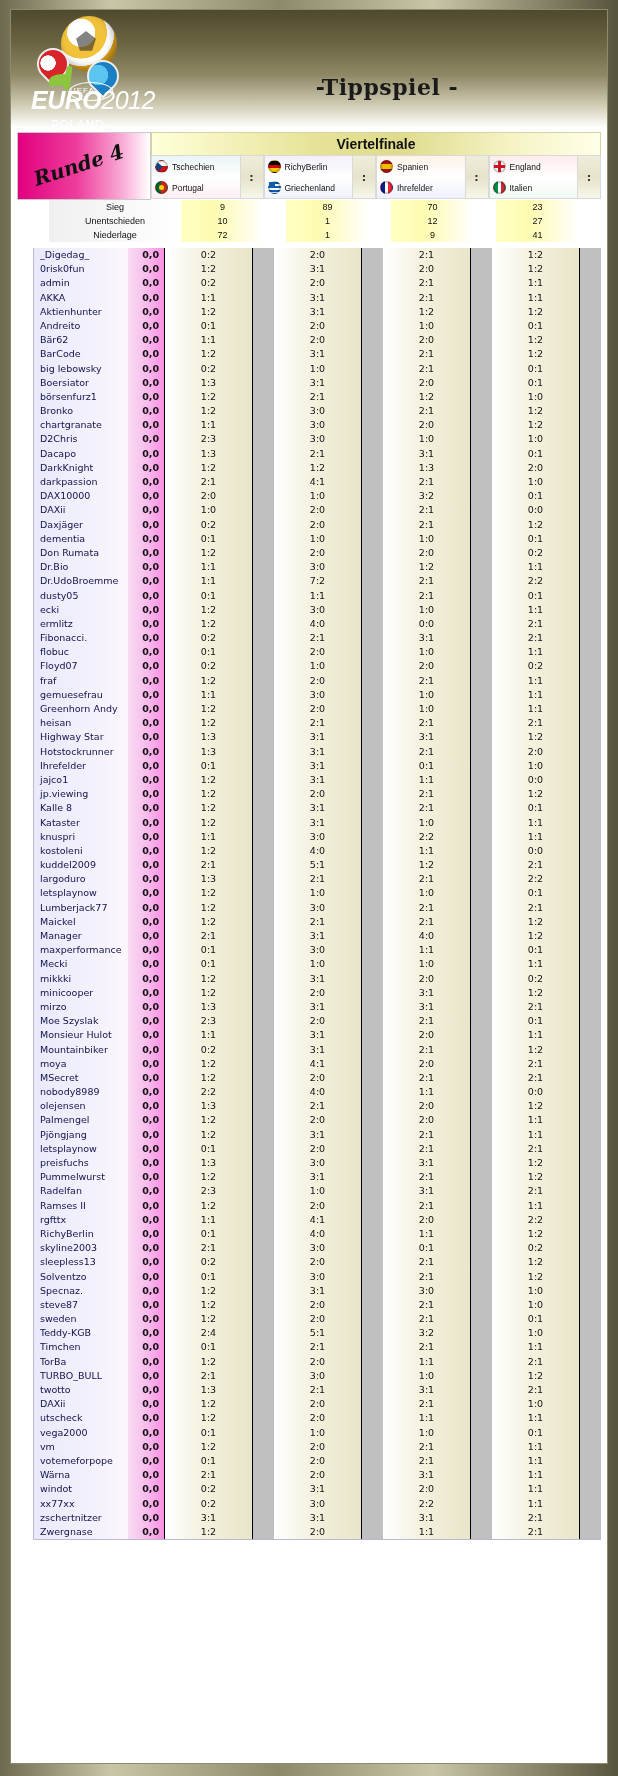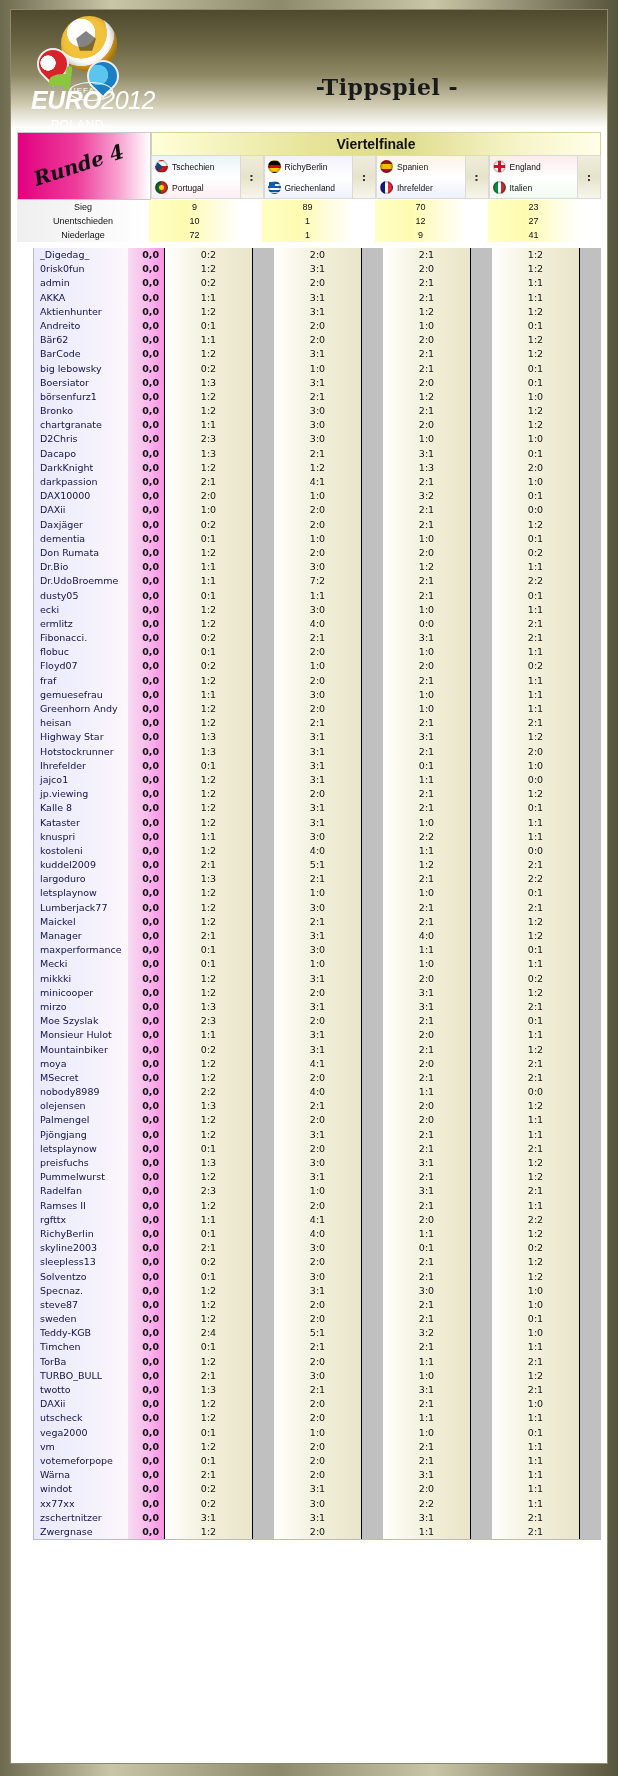--- a/index.html
+++ b/index.html
@@ -110,21 +110,21 @@
   .f-en:after{content:"";position:absolute;top:0;left:4px;height:100%;width:3px;background:#ce1124;}
   .f-it{background:linear-gradient(90deg,#009246 0 33%,#fff 33% 66%,#ce2b37 66% 100%);}
   .colon{
     flex:0 0 22px;border:1px solid #d9d9d9;border-left:none;
     background:linear-gradient(180deg,#efeddb 0%,#e6e3cb 50%,#f7f6ea 100%);
     display:flex;align-items:center;justify-content:center;font-size:11px;color:#333;font-weight:bold;
   }
 
   
   .stats{padding:0 6px;}
-  .stat-row{display:flex;height:14px;}
+  .stat-row{display:flex;height:14px;margin-left:32px;}
   .stat-label{
     flex:0 0 132px;text-align:center;font-size:9px;color:#111;line-height:14px;
     font-family:"Liberation Sans",sans-serif;
     background:linear-gradient(90deg,#efefef 0%,#f7f7f7 50%,#ffffff 100%);
   }
   .stat-val{
     flex:1 1 0;text-align:center;font-size:9px;color:#111;line-height:14px;
     font-family:"Liberation Sans",sans-serif;
     background:linear-gradient(90deg,#ffffc4 0%,#fdfbb0 40%,#fffde2 78%,#ffffff 100%);
   }

